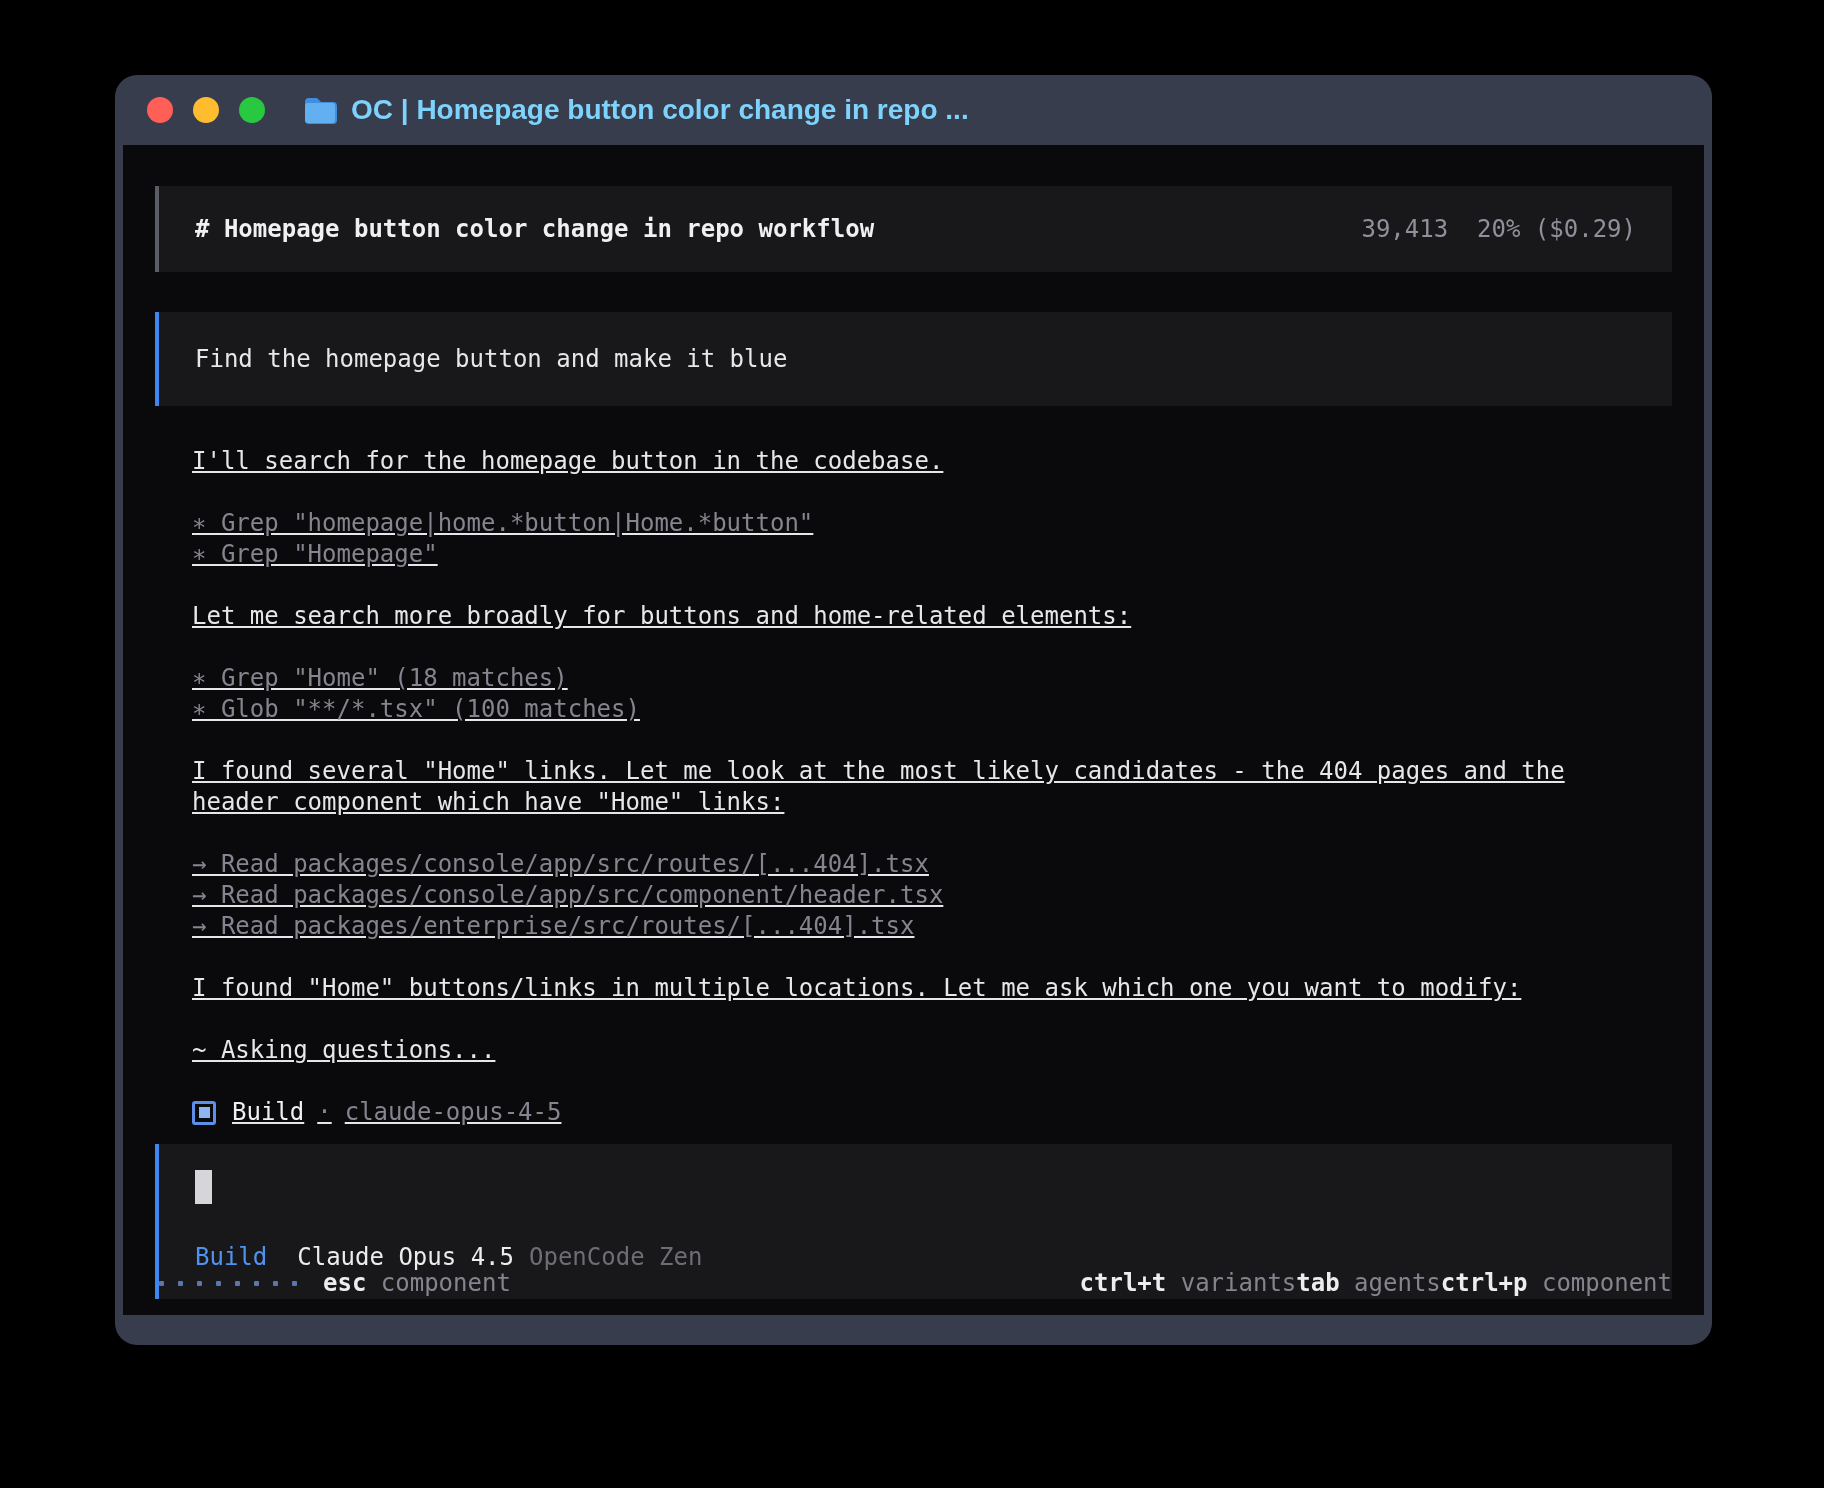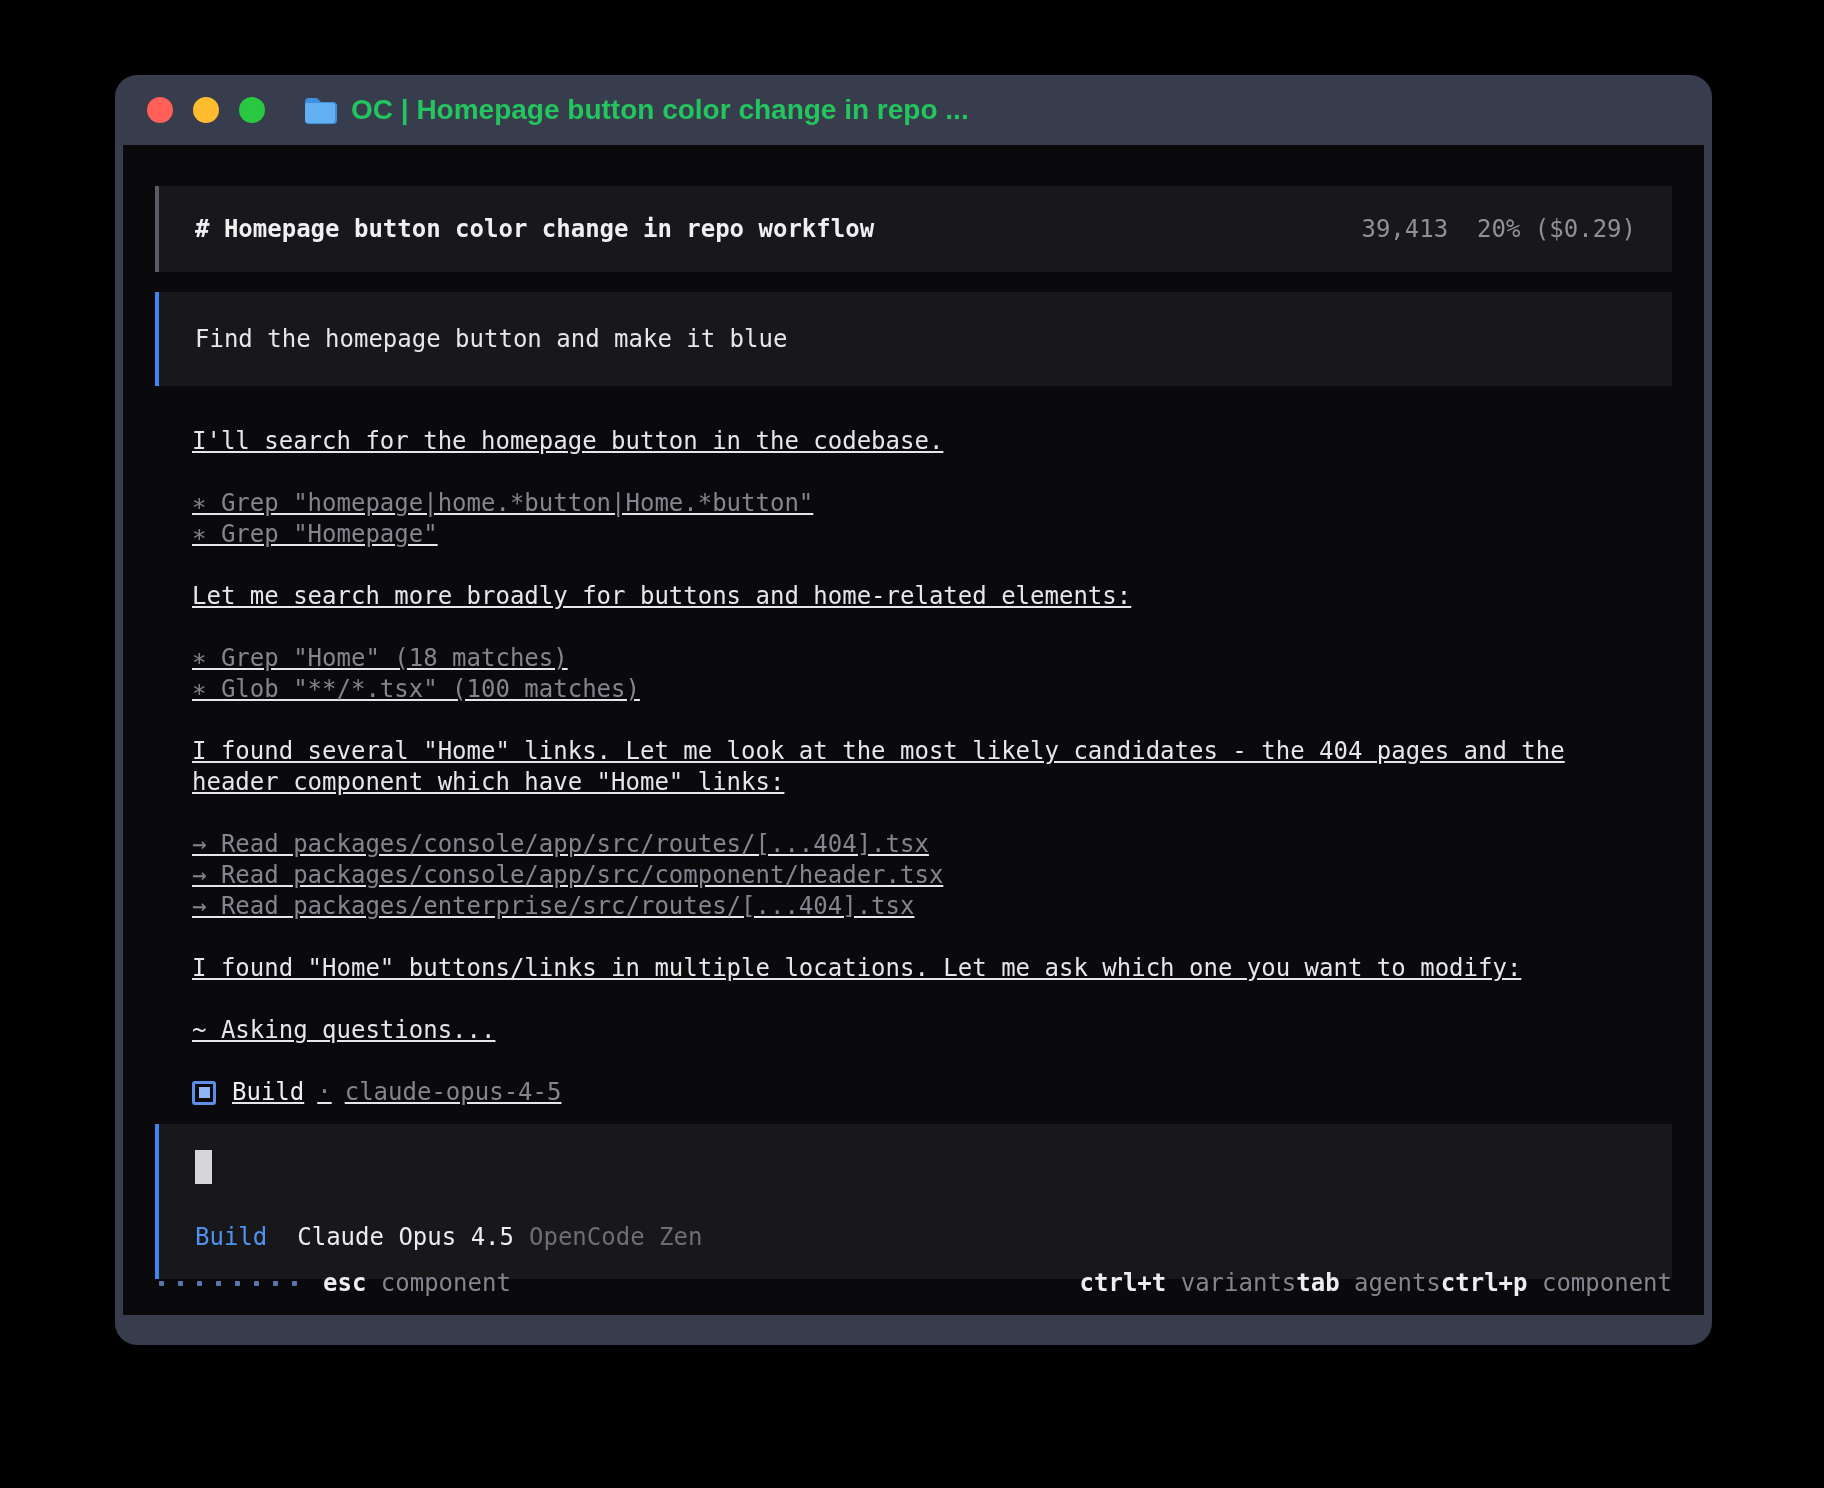--- a/index.html
+++ b/index.html
@@ -17,21 +17,21 @@
   }
   .lights { display:flex; gap:20px; margin-left:8px; }
   .light { width:26px; height:26px; border-radius:50%; }
   .light-red { background:#ff5f57; }
   .light-yellow { background:#febc2e; }
   .light-green { background:#28c840; }
   .folder-wrap { margin-left:38px; display:flex; align-items:center; }
   .tb-title {
     margin-left:14px;
     font-family:"Liberation Sans", sans-serif;
-    font-weight:bold; font-size:28px; color:#22c55e;
+    font-weight:bold; font-size:28px; color:#7dd3fc;
     white-space:nowrap;
   }
 
   
   .terminal {
     position:absolute; left:8px; right:8px; top:70px; bottom:30px;
     background:#0a0a0c; padding:28px 32px 0 32px;
     font-size:24px; line-height:31px; color:#e7e7ea;
   }
 
@@ -40,21 +40,21 @@
   .session-header {
     display:flex; justify-content:space-between; align-items:center;
     border-left:4px solid #5a5d66;
     padding:27px 36px 27px 36px; height:86px;margin-top:13px;
   }
   .session-title { font-weight:bold; color:#f0f0f2; white-space:pre; }
   .session-stats { color:#90909a; white-space:pre; }
 
   .user-block {
     border-left:4px solid #3f86f0;
-    margin-top:20px; padding:31px 36px; height:94px;
+    margin-top:40px; padding:31px 36px; height:94px;
     display:flex; align-items:center;
   }
   .user-text { color:#e7e7ea; white-space:pre; }
 
   .transcript { margin-top:40px; padding-left:37px; padding-right:4px;text-decoration:underline; }
   .t-text { color:#e7e7ea; white-space:pre-wrap; margin-bottom:31px; }
   .t-tools { color:#85858f; margin-bottom:31px; }
   .t-line { white-space:pre; }
 
   .agent-status { display:flex; align-items:center; margin-top:0; height:31px; }

